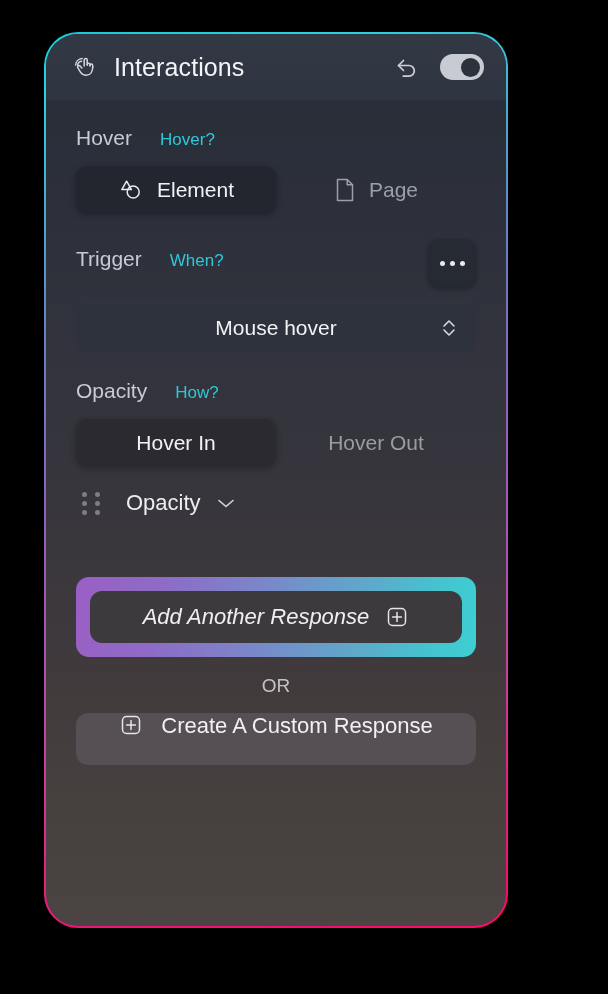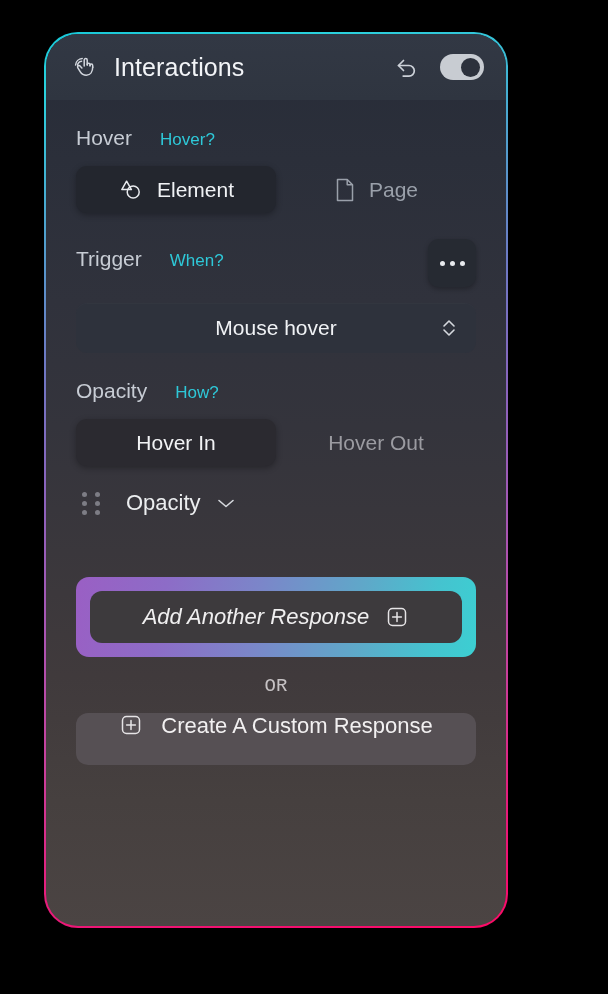--- a/index.html
+++ b/index.html
@@ -275,21 +275,20 @@
   .grad-btn span {
     font-size: 22px;
     color: #f0eff0;
   }
 
   .or-text {
     text-align: center;
     font-size: 19px;
     color: #c6c2c4;
     margin: 18px 0 16px;
-    font-family: Liberation Mono, monospace;
   }
 
   .solid-btn {
     height: 52px;
     border-radius: 12px;
     background: #565054;
     display: flex;
     align-items: flex-start;
     justify-content: center;
     gap: 18px;

